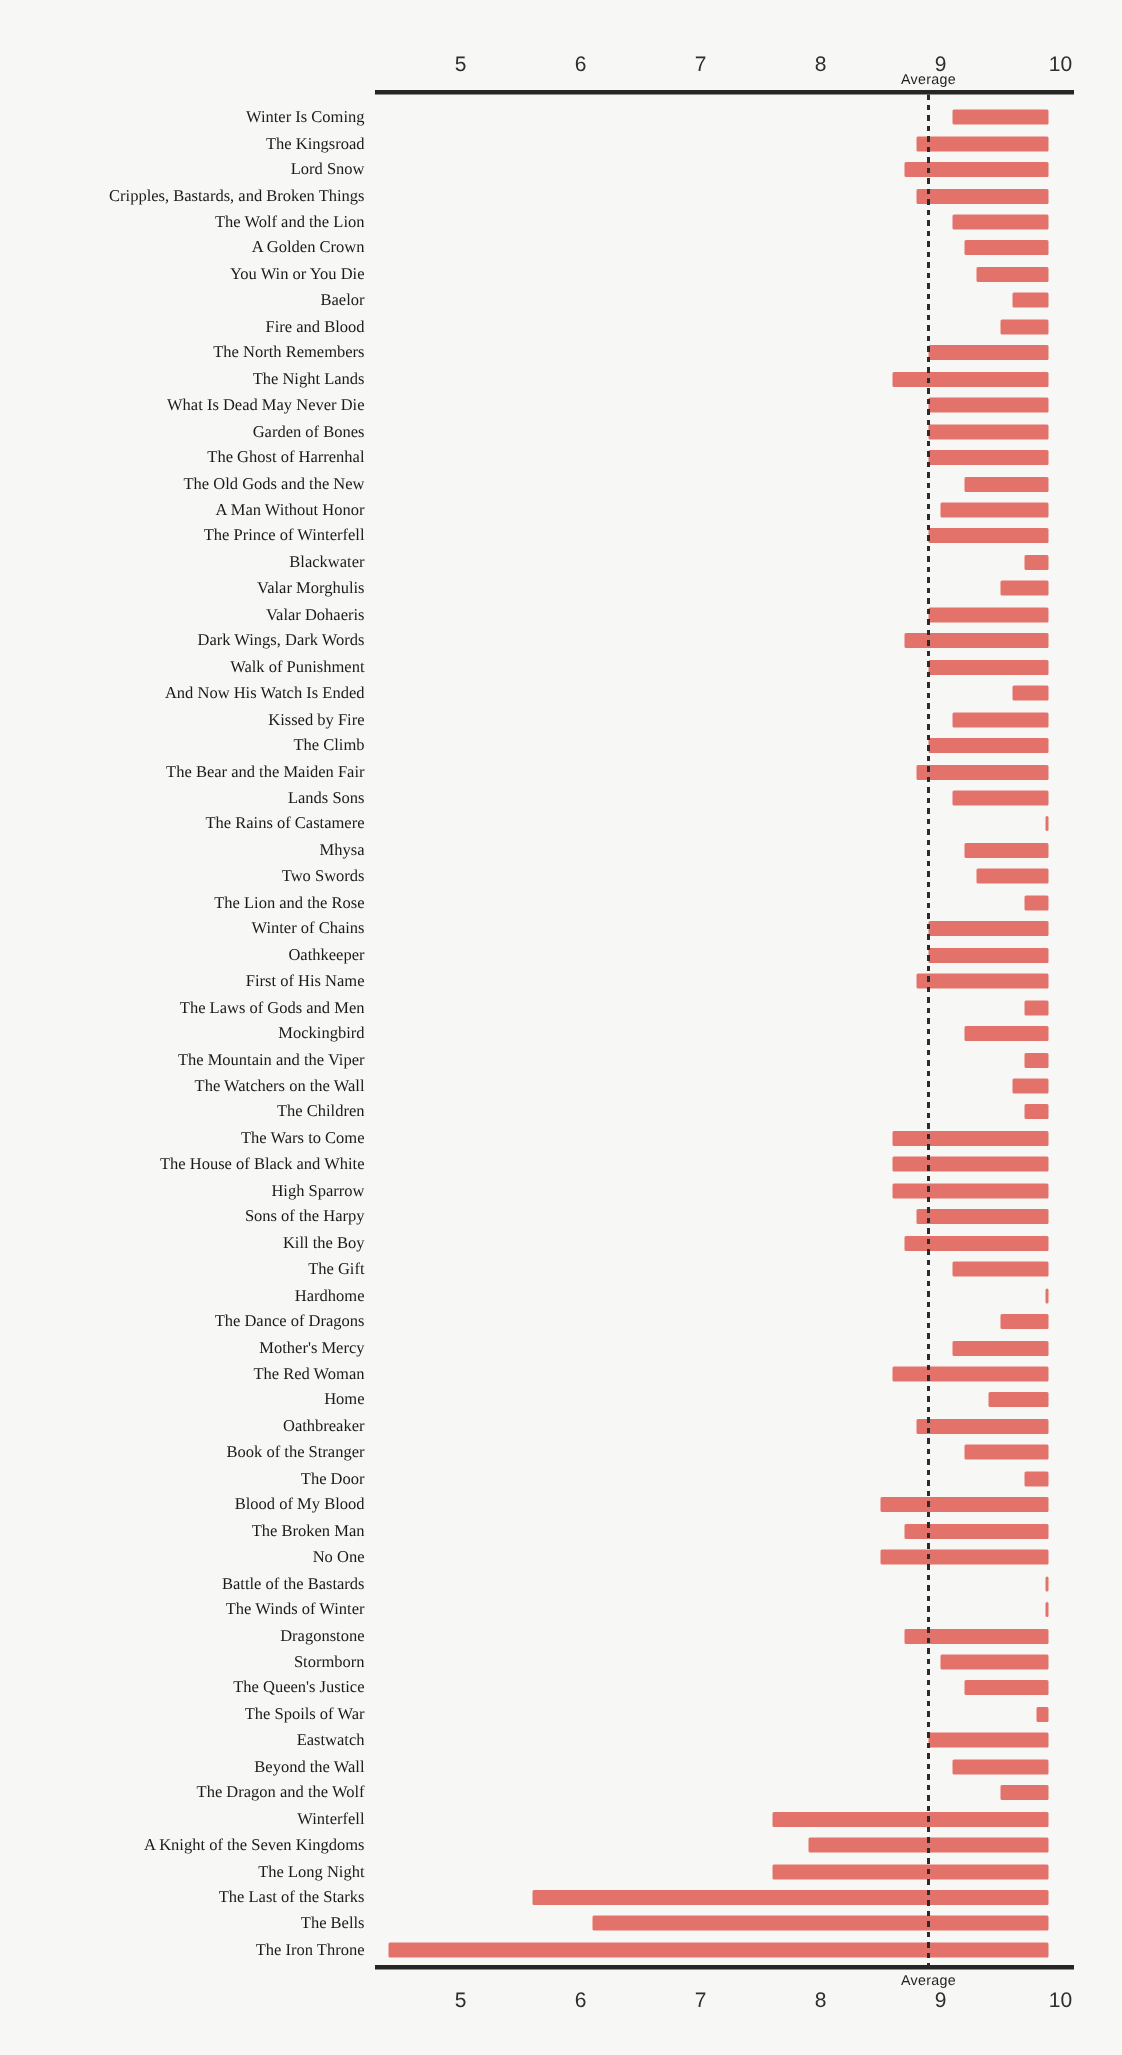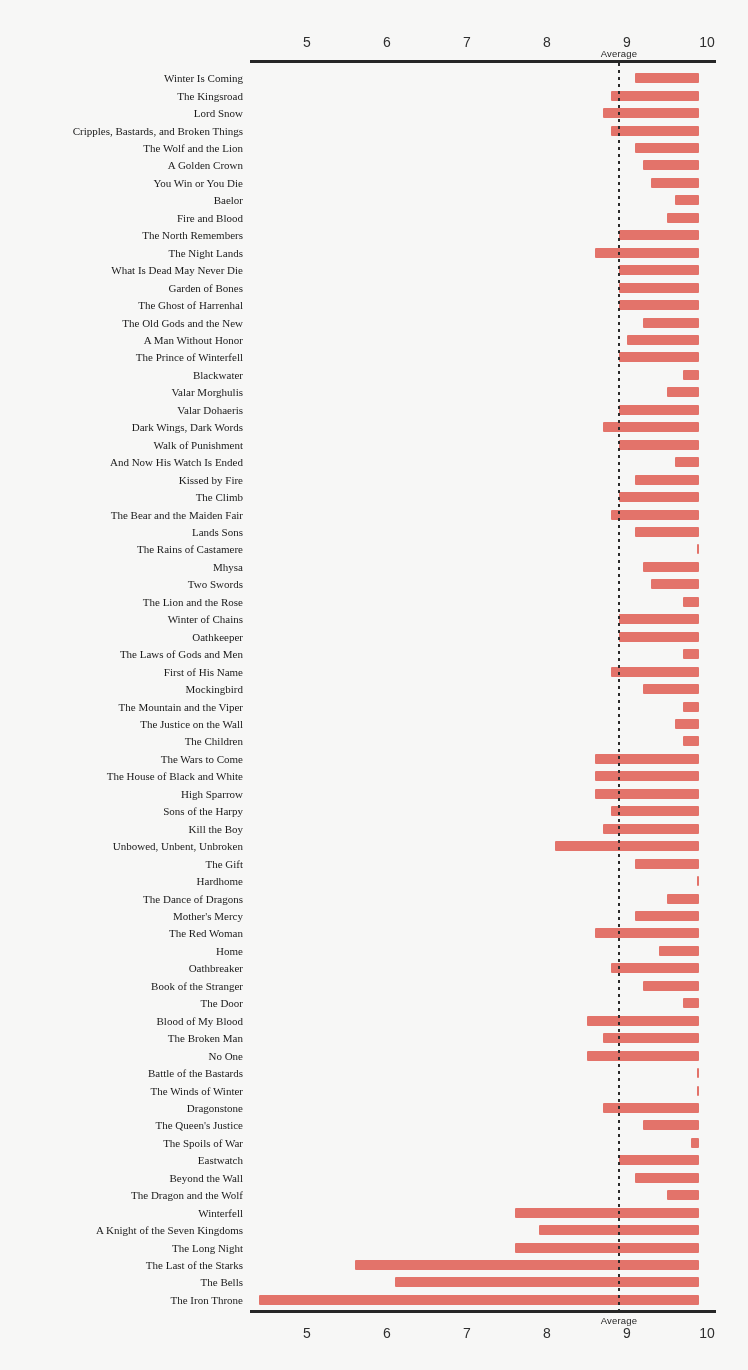--- a/index.html
+++ b/index.html
@@ -258,179 +258,179 @@
           <div class="bar" style="width: 80px; left: 376px;"></div>
         </div>
       </div>
       <div class="row">
         <div class="elabel">Oathkeeper</div>
         <div class="track">
           <div class="bar" style="width: 80px; left: 376px;"></div>
         </div>
       </div>
       <div class="row">
+        <div class="elabel">First of His Name</div>
+        <div class="track">
+          <div class="bar" style="width: 88px; left: 368px;"></div>
+        </div>
+      </div>
+      <div class="row">
         <div class="elabel">The Laws of Gods and Men</div>
         <div class="track">
           <div class="bar" style="width: 16px; left: 440px;"></div>
         </div>
       </div>
       <div class="row">
-        <div class="elabel">First of His Name</div>
+        <div class="elabel">Mockingbird</div>
+        <div class="track">
+          <div class="bar" style="width: 56px; left: 400px;"></div>
+        </div>
+      </div>
+      <div class="row">
+        <div class="elabel">The Mountain and the Viper</div>
+        <div class="track">
+          <div class="bar" style="width: 16px; left: 440px;"></div>
+        </div>
+      </div>
+      <div class="row">
+        <div class="elabel">The Watchers on the Wall</div>
+        <div class="track">
+          <div class="bar" style="width: 24px; left: 432px;"></div>
+        </div>
+      </div>
+      <div class="row">
+        <div class="elabel">The Children</div>
+        <div class="track">
+          <div class="bar" style="width: 16px; left: 440px;"></div>
+        </div>
+      </div>
+      <div class="row">
+        <div class="elabel">The Wars to Come</div>
+        <div class="track">
+          <div class="bar" style="width: 104px; left: 352px;"></div>
+        </div>
+      </div>
+      <div class="row">
+        <div class="elabel">The House of Black and White</div>
+        <div class="track">
+          <div class="bar" style="width: 104px; left: 352px;"></div>
+        </div>
+      </div>
+      <div class="row">
+        <div class="elabel">High Sparrow</div>
+        <div class="track">
+          <div class="bar" style="width: 104px; left: 352px;"></div>
+        </div>
+      </div>
+      <div class="row">
+        <div class="elabel">Sons of the Harpy</div>
         <div class="track">
           <div class="bar" style="width: 88px; left: 368px;"></div>
         </div>
       </div>
       <div class="row">
-        <div class="elabel">Mockingbird</div>
+        <div class="elabel">Kill the Boy</div>
+        <div class="track">
+          <div class="bar" style="width: 96px; left: 360px;"></div>
+        </div>
+      </div>
+      <div class="row">
+        <div class="elabel">The Gift</div>
+        <div class="track">
+          <div class="bar" style="width: 64px; left: 392px;"></div>
+        </div>
+      </div>
+      <div class="row">
+        <div class="elabel">Hardhome</div>
+        <div class="track">
+          <div class="bar" style="width: 2.5px; left: 453.5px;"></div>
+        </div>
+      </div>
+      <div class="row">
+        <div class="elabel">The Dance of Dragons</div>
+        <div class="track">
+          <div class="bar" style="width: 32px; left: 424px;"></div>
+        </div>
+      </div>
+      <div class="row">
+        <div class="elabel">Mother's Mercy</div>
+        <div class="track">
+          <div class="bar" style="width: 64px; left: 392px;"></div>
+        </div>
+      </div>
+      <div class="row">
+        <div class="elabel">The Red Woman</div>
+        <div class="track">
+          <div class="bar" style="width: 104px; left: 352px;"></div>
+        </div>
+      </div>
+      <div class="row">
+        <div class="elabel">Home</div>
+        <div class="track">
+          <div class="bar" style="width: 40px; left: 416px;"></div>
+        </div>
+      </div>
+      <div class="row">
+        <div class="elabel">Oathbreaker</div>
+        <div class="track">
+          <div class="bar" style="width: 88px; left: 368px;"></div>
+        </div>
+      </div>
+      <div class="row">
+        <div class="elabel">Book of the Stranger</div>
         <div class="track">
           <div class="bar" style="width: 56px; left: 400px;"></div>
         </div>
       </div>
       <div class="row">
-        <div class="elabel">The Mountain and the Viper</div>
+        <div class="elabel">The Door</div>
         <div class="track">
           <div class="bar" style="width: 16px; left: 440px;"></div>
         </div>
       </div>
       <div class="row">
-        <div class="elabel">The Justice on the Wall</div>
-        <div class="track">
-          <div class="bar" style="width: 24px; left: 432px;"></div>
-        </div>
-      </div>
-      <div class="row">
-        <div class="elabel">The Children</div>
-        <div class="track">
-          <div class="bar" style="width: 16px; left: 440px;"></div>
-        </div>
-      </div>
-      <div class="row">
-        <div class="elabel">The Wars to Come</div>
-        <div class="track">
-          <div class="bar" style="width: 104px; left: 352px;"></div>
-        </div>
-      </div>
-      <div class="row">
-        <div class="elabel">The House of Black and White</div>
-        <div class="track">
-          <div class="bar" style="width: 104px; left: 352px;"></div>
-        </div>
-      </div>
-      <div class="row">
-        <div class="elabel">High Sparrow</div>
-        <div class="track">
-          <div class="bar" style="width: 104px; left: 352px;"></div>
-        </div>
-      </div>
-      <div class="row">
-        <div class="elabel">Sons of the Harpy</div>
-        <div class="track">
-          <div class="bar" style="width: 88px; left: 368px;"></div>
-        </div>
-      </div>
-      <div class="row">
-        <div class="elabel">Kill the Boy</div>
+        <div class="elabel">Blood of My Blood</div>
+        <div class="track">
+          <div class="bar" style="width: 112px; left: 344px;"></div>
+        </div>
+      </div>
+      <div class="row">
+        <div class="elabel">The Broken Man</div>
         <div class="track">
           <div class="bar" style="width: 96px; left: 360px;"></div>
         </div>
       </div>
       <div class="row">
-        <div class="elabel">Unbowed, Unbent, Unbroken</div>
-        <div class="track">
-          <div class="bar" style="width: 144px; left: 312px;"></div>
-        </div>
-      </div>
-      <div class="row">
-        <div class="elabel">The Gift</div>
-        <div class="track">
-          <div class="bar" style="width: 64px; left: 392px;"></div>
-        </div>
-      </div>
-      <div class="row">
-        <div class="elabel">Hardhome</div>
+        <div class="elabel">No One</div>
+        <div class="track">
+          <div class="bar" style="width: 112px; left: 344px;"></div>
+        </div>
+      </div>
+      <div class="row">
+        <div class="elabel">Battle of the Bastards</div>
         <div class="track">
           <div class="bar" style="width: 2.5px; left: 453.5px;"></div>
         </div>
       </div>
       <div class="row">
-        <div class="elabel">The Dance of Dragons</div>
-        <div class="track">
-          <div class="bar" style="width: 32px; left: 424px;"></div>
-        </div>
-      </div>
-      <div class="row">
-        <div class="elabel">Mother's Mercy</div>
-        <div class="track">
-          <div class="bar" style="width: 64px; left: 392px;"></div>
-        </div>
-      </div>
-      <div class="row">
-        <div class="elabel">The Red Woman</div>
-        <div class="track">
-          <div class="bar" style="width: 104px; left: 352px;"></div>
-        </div>
-      </div>
-      <div class="row">
-        <div class="elabel">Home</div>
-        <div class="track">
-          <div class="bar" style="width: 40px; left: 416px;"></div>
-        </div>
-      </div>
-      <div class="row">
-        <div class="elabel">Oathbreaker</div>
-        <div class="track">
-          <div class="bar" style="width: 88px; left: 368px;"></div>
-        </div>
-      </div>
-      <div class="row">
-        <div class="elabel">Book of the Stranger</div>
-        <div class="track">
-          <div class="bar" style="width: 56px; left: 400px;"></div>
-        </div>
-      </div>
-      <div class="row">
-        <div class="elabel">The Door</div>
-        <div class="track">
-          <div class="bar" style="width: 16px; left: 440px;"></div>
-        </div>
-      </div>
-      <div class="row">
-        <div class="elabel">Blood of My Blood</div>
-        <div class="track">
-          <div class="bar" style="width: 112px; left: 344px;"></div>
-        </div>
-      </div>
-      <div class="row">
-        <div class="elabel">The Broken Man</div>
+        <div class="elabel">The Winds of Winter</div>
+        <div class="track">
+          <div class="bar" style="width: 2.5px; left: 453.5px;"></div>
+        </div>
+      </div>
+      <div class="row">
+        <div class="elabel">Dragonstone</div>
         <div class="track">
           <div class="bar" style="width: 96px; left: 360px;"></div>
         </div>
       </div>
       <div class="row">
-        <div class="elabel">No One</div>
-        <div class="track">
-          <div class="bar" style="width: 112px; left: 344px;"></div>
-        </div>
-      </div>
-      <div class="row">
-        <div class="elabel">Battle of the Bastards</div>
-        <div class="track">
-          <div class="bar" style="width: 2.5px; left: 453.5px;"></div>
-        </div>
-      </div>
-      <div class="row">
-        <div class="elabel">The Winds of Winter</div>
-        <div class="track">
-          <div class="bar" style="width: 2.5px; left: 453.5px;"></div>
-        </div>
-      </div>
-      <div class="row">
-        <div class="elabel">Dragonstone</div>
-        <div class="track">
-          <div class="bar" style="width: 96px; left: 360px;"></div>
+        <div class="elabel">Stormborn</div>
+        <div class="track">
+          <div class="bar" style="width: 72px; left: 384px;"></div>
         </div>
       </div>
       <div class="row">
         <div class="elabel">The Queen's Justice</div>
         <div class="track">
           <div class="bar" style="width: 56px; left: 400px;"></div>
         </div>
       </div>
       <div class="row">
         <div class="elabel">The Spoils of War</div>

